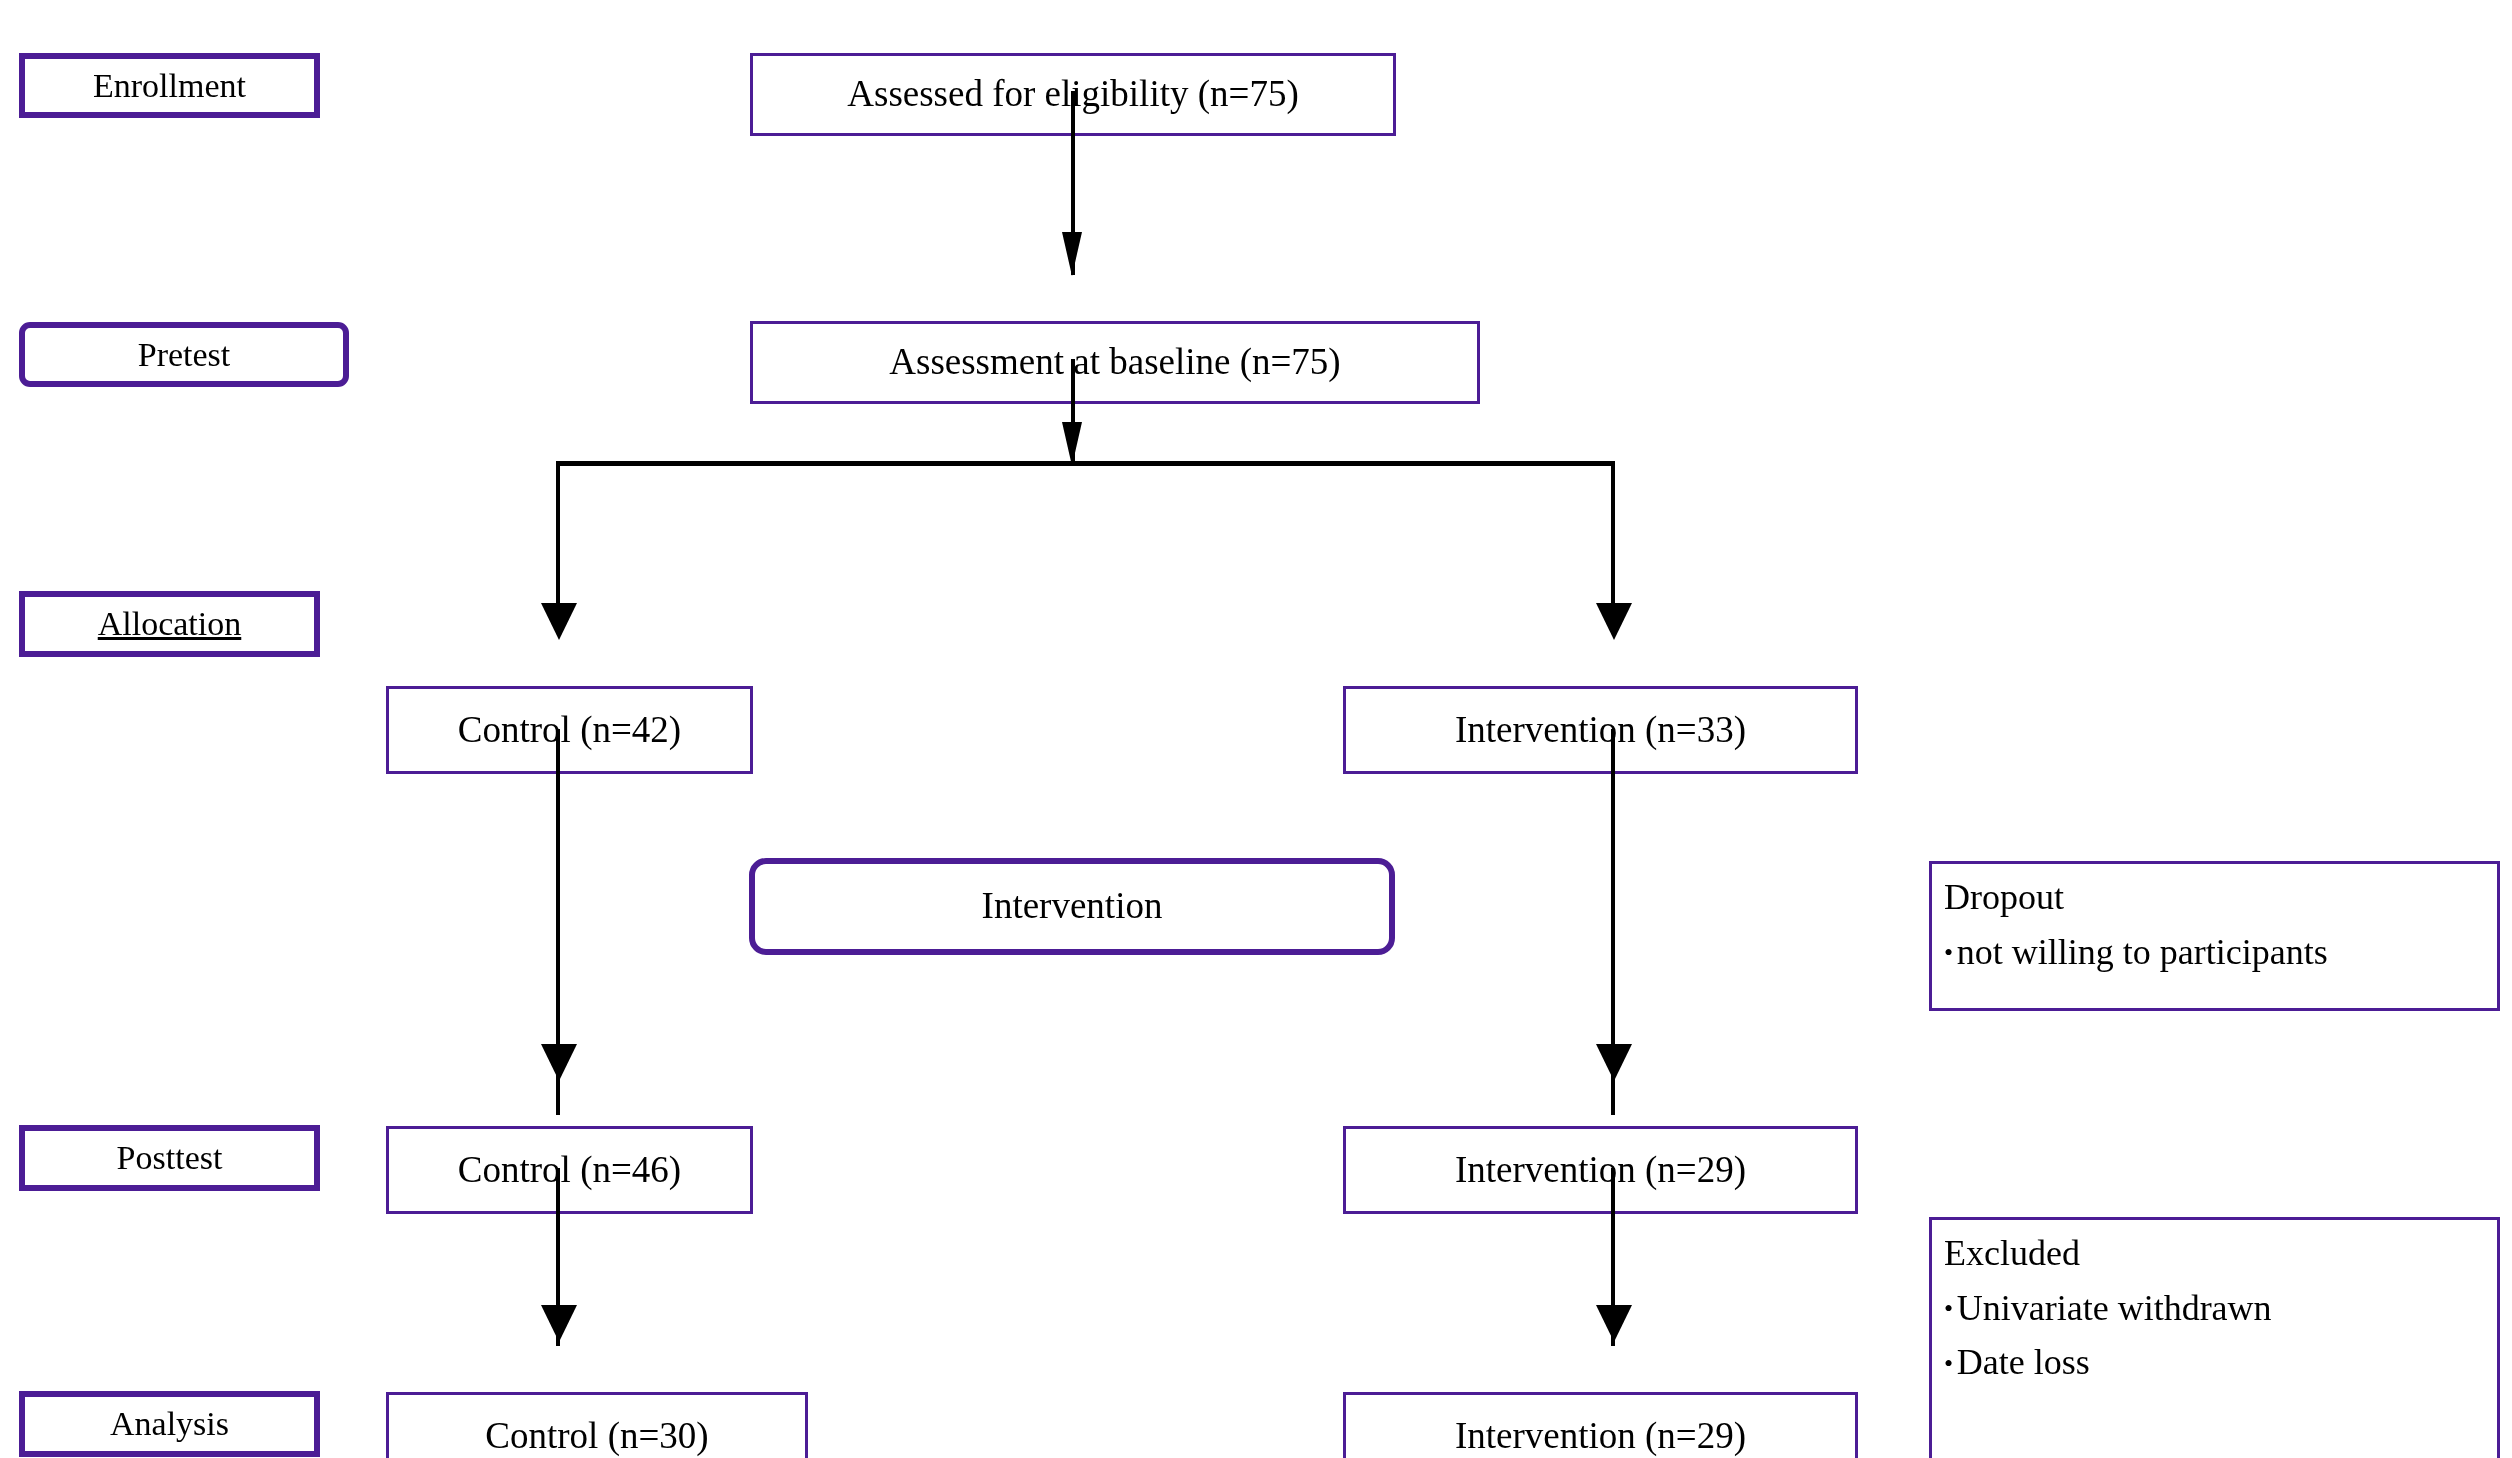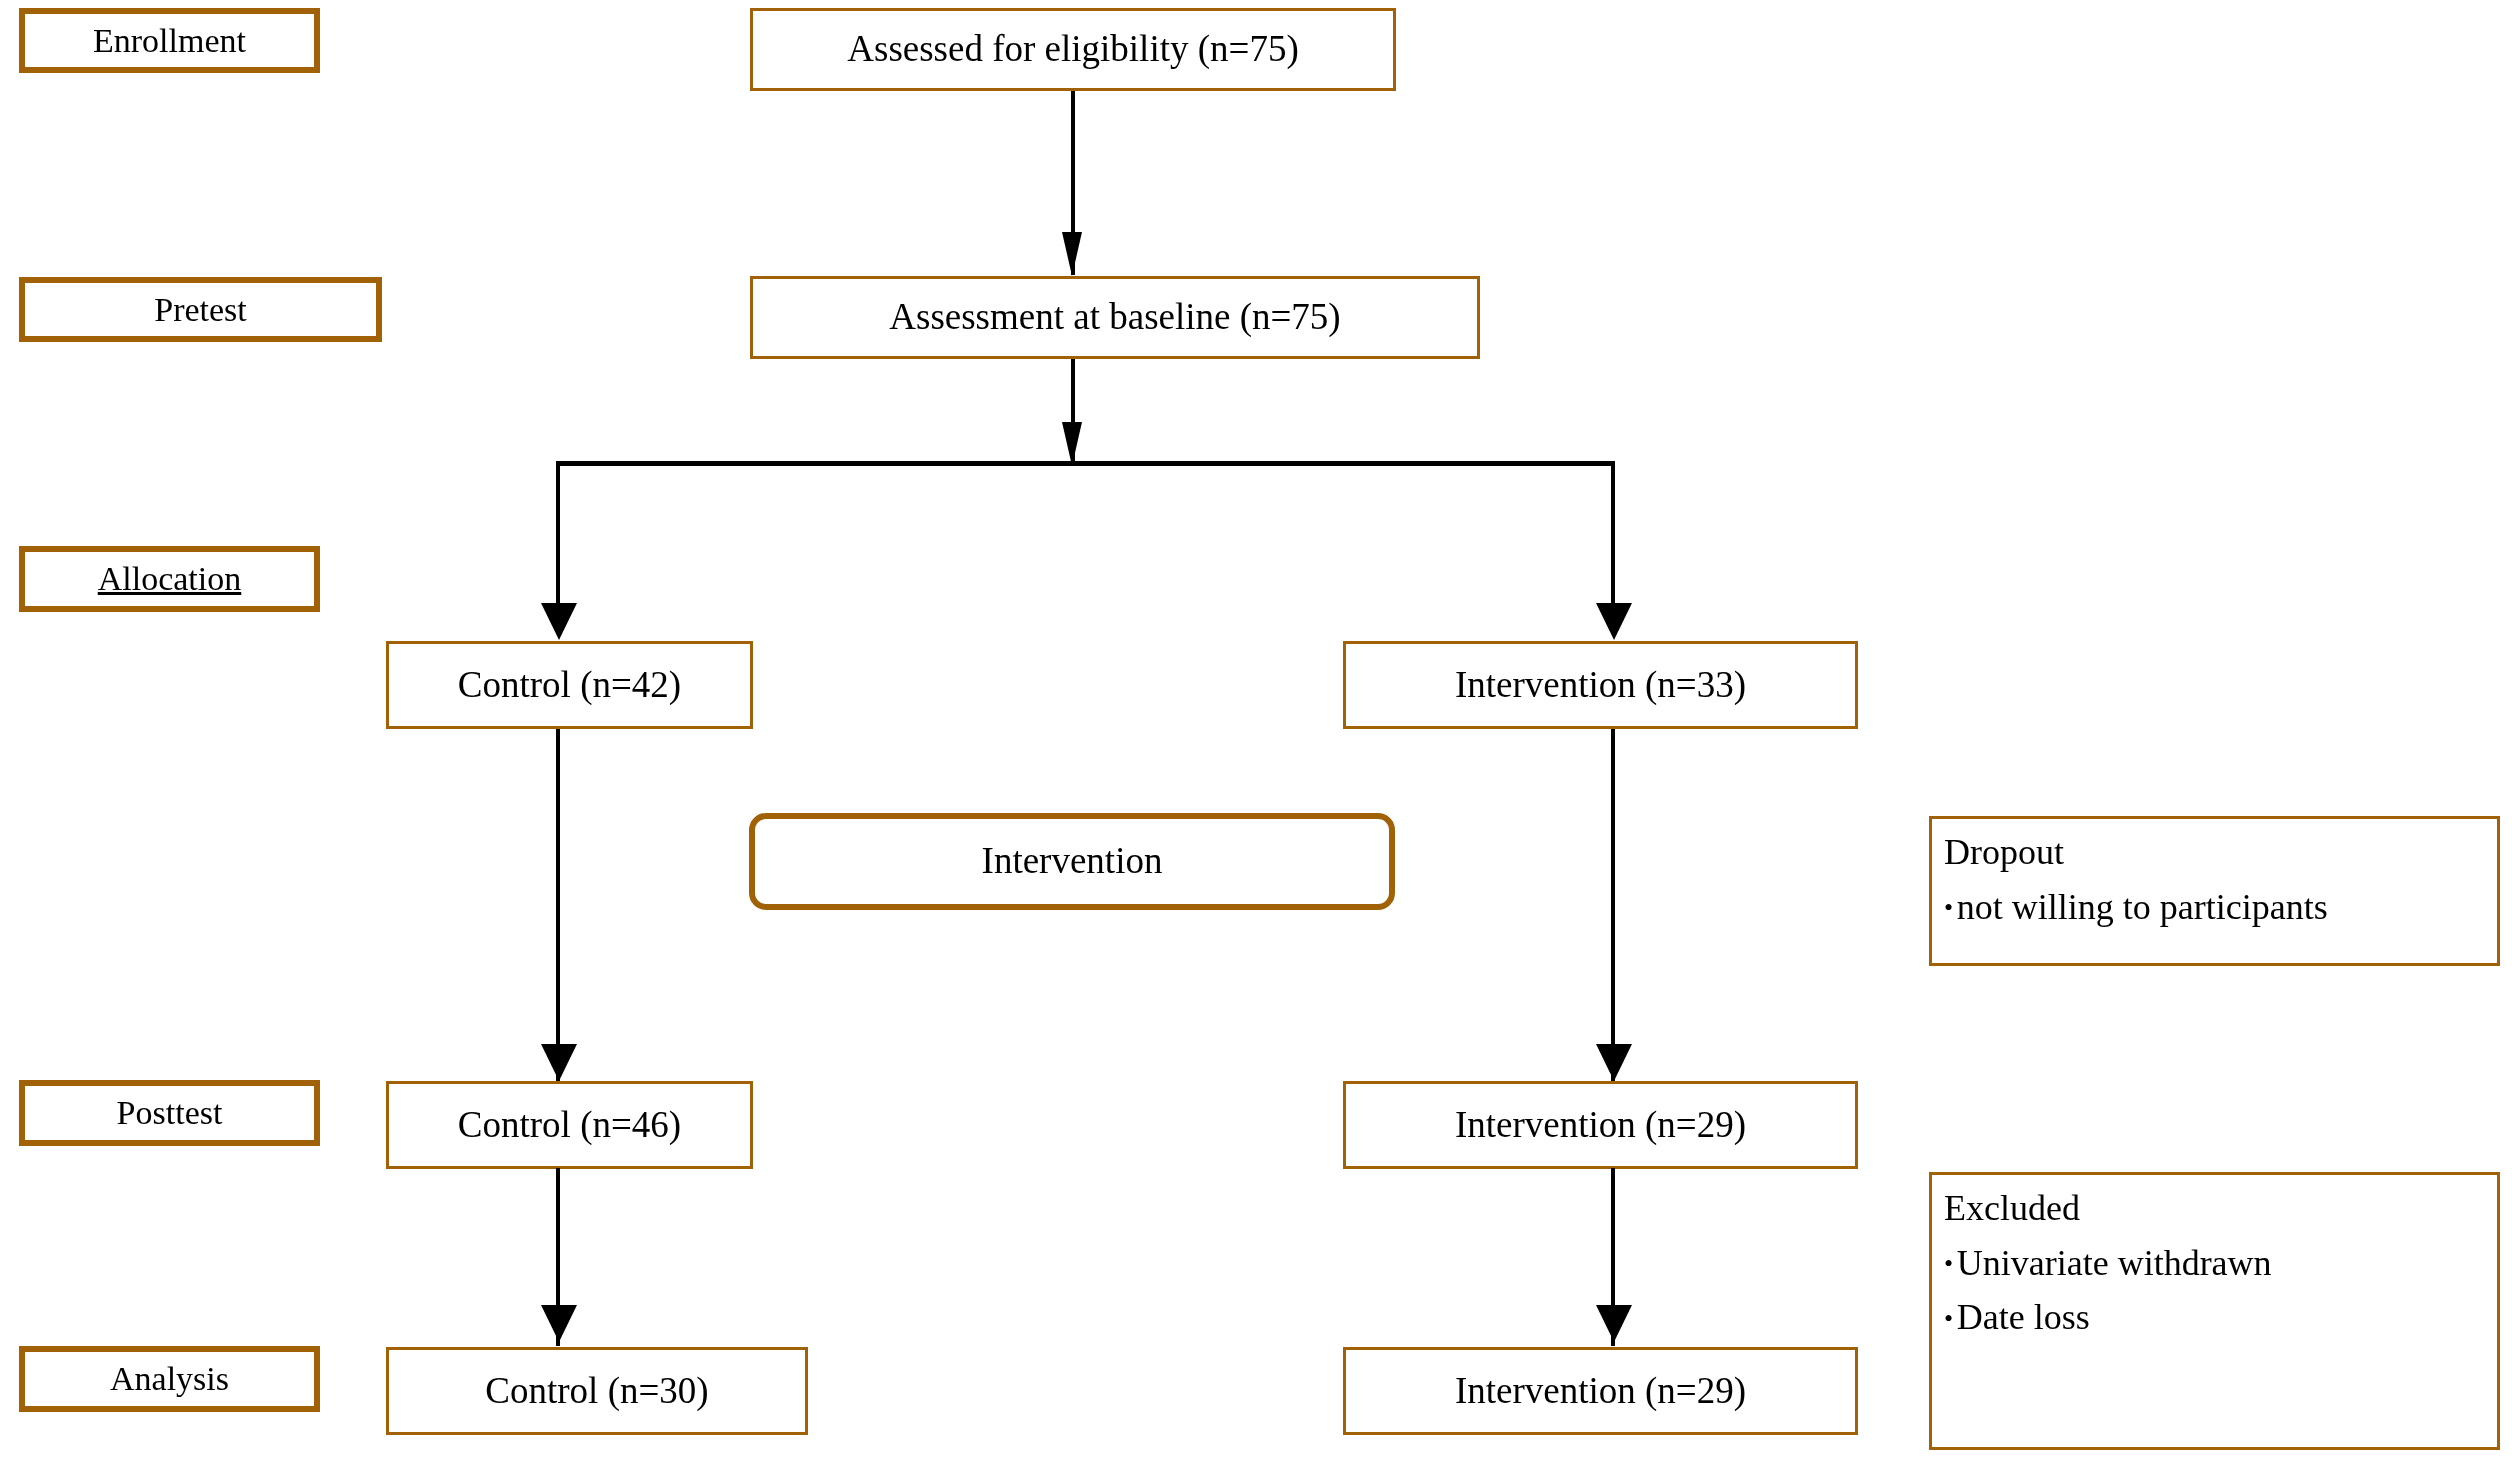--- a/index.html
+++ b/index.html
@@ -15,28 +15,29 @@
     font-family: "Liberation Serif", "DejaVu Serif", serif;
     color: #000000;
     overflow: hidden;
   }
 
   
   .box {
     position: absolute;
     box-sizing: border-box;
     background: #ffffff;
-    border: 3px solid #a16207;
+    border: 3px solid #4c1d95;
     display: flex;
     align-items: center;
     justify-content: center;
     text-align: center;
     font-size: 37px;
     line-height: 1.05;
     white-space: nowrap;
+    margin-top: 45px;
   }
   .box.thick {
     border-width: 6.5px;
   }
   .box.stage-label {
     border-width: 6px;
     font-size: 34px;
   }
   .box.side {
     border-width: 3px;
@@ -87,21 +88,21 @@
     border-top-width: 44px;
   }
 </style>
 </head>
 <body>
 
 <div id="canvas">
 
   <div class="box stage-label" style="left:19px; top:8.3px; width:301px; height:65px;">Enrollment</div>
 
-  <div class="box stage-label" style="left:19px; top:277px; width:363px; height:65px;">Pretest</div>
+  <div class="box stage-label" style="left:19px; top:277px; width:330px; height:65px;border-radius:11px;">Pretest</div>
 
   <div class="box stage-label" style="left:19px; top:546px; width:301px; height:66px;text-decoration:underline;">Allocation</div>
 
   <div class="box stage-label" style="left:19px; top:1080px; width:301px; height:66px;">Posttest</div>
 
   <div class="box stage-label" style="left:19px; top:1346px; width:301px; height:66px;">Analysis</div>
 
   <div class="box" style="left:750px; top:8.3px; width:646px; height:83px;">Assessed for eligibility (n=75)</div>
 
   <div class="vline" style="left:1071px; top:91px; height:184px;"></div>

